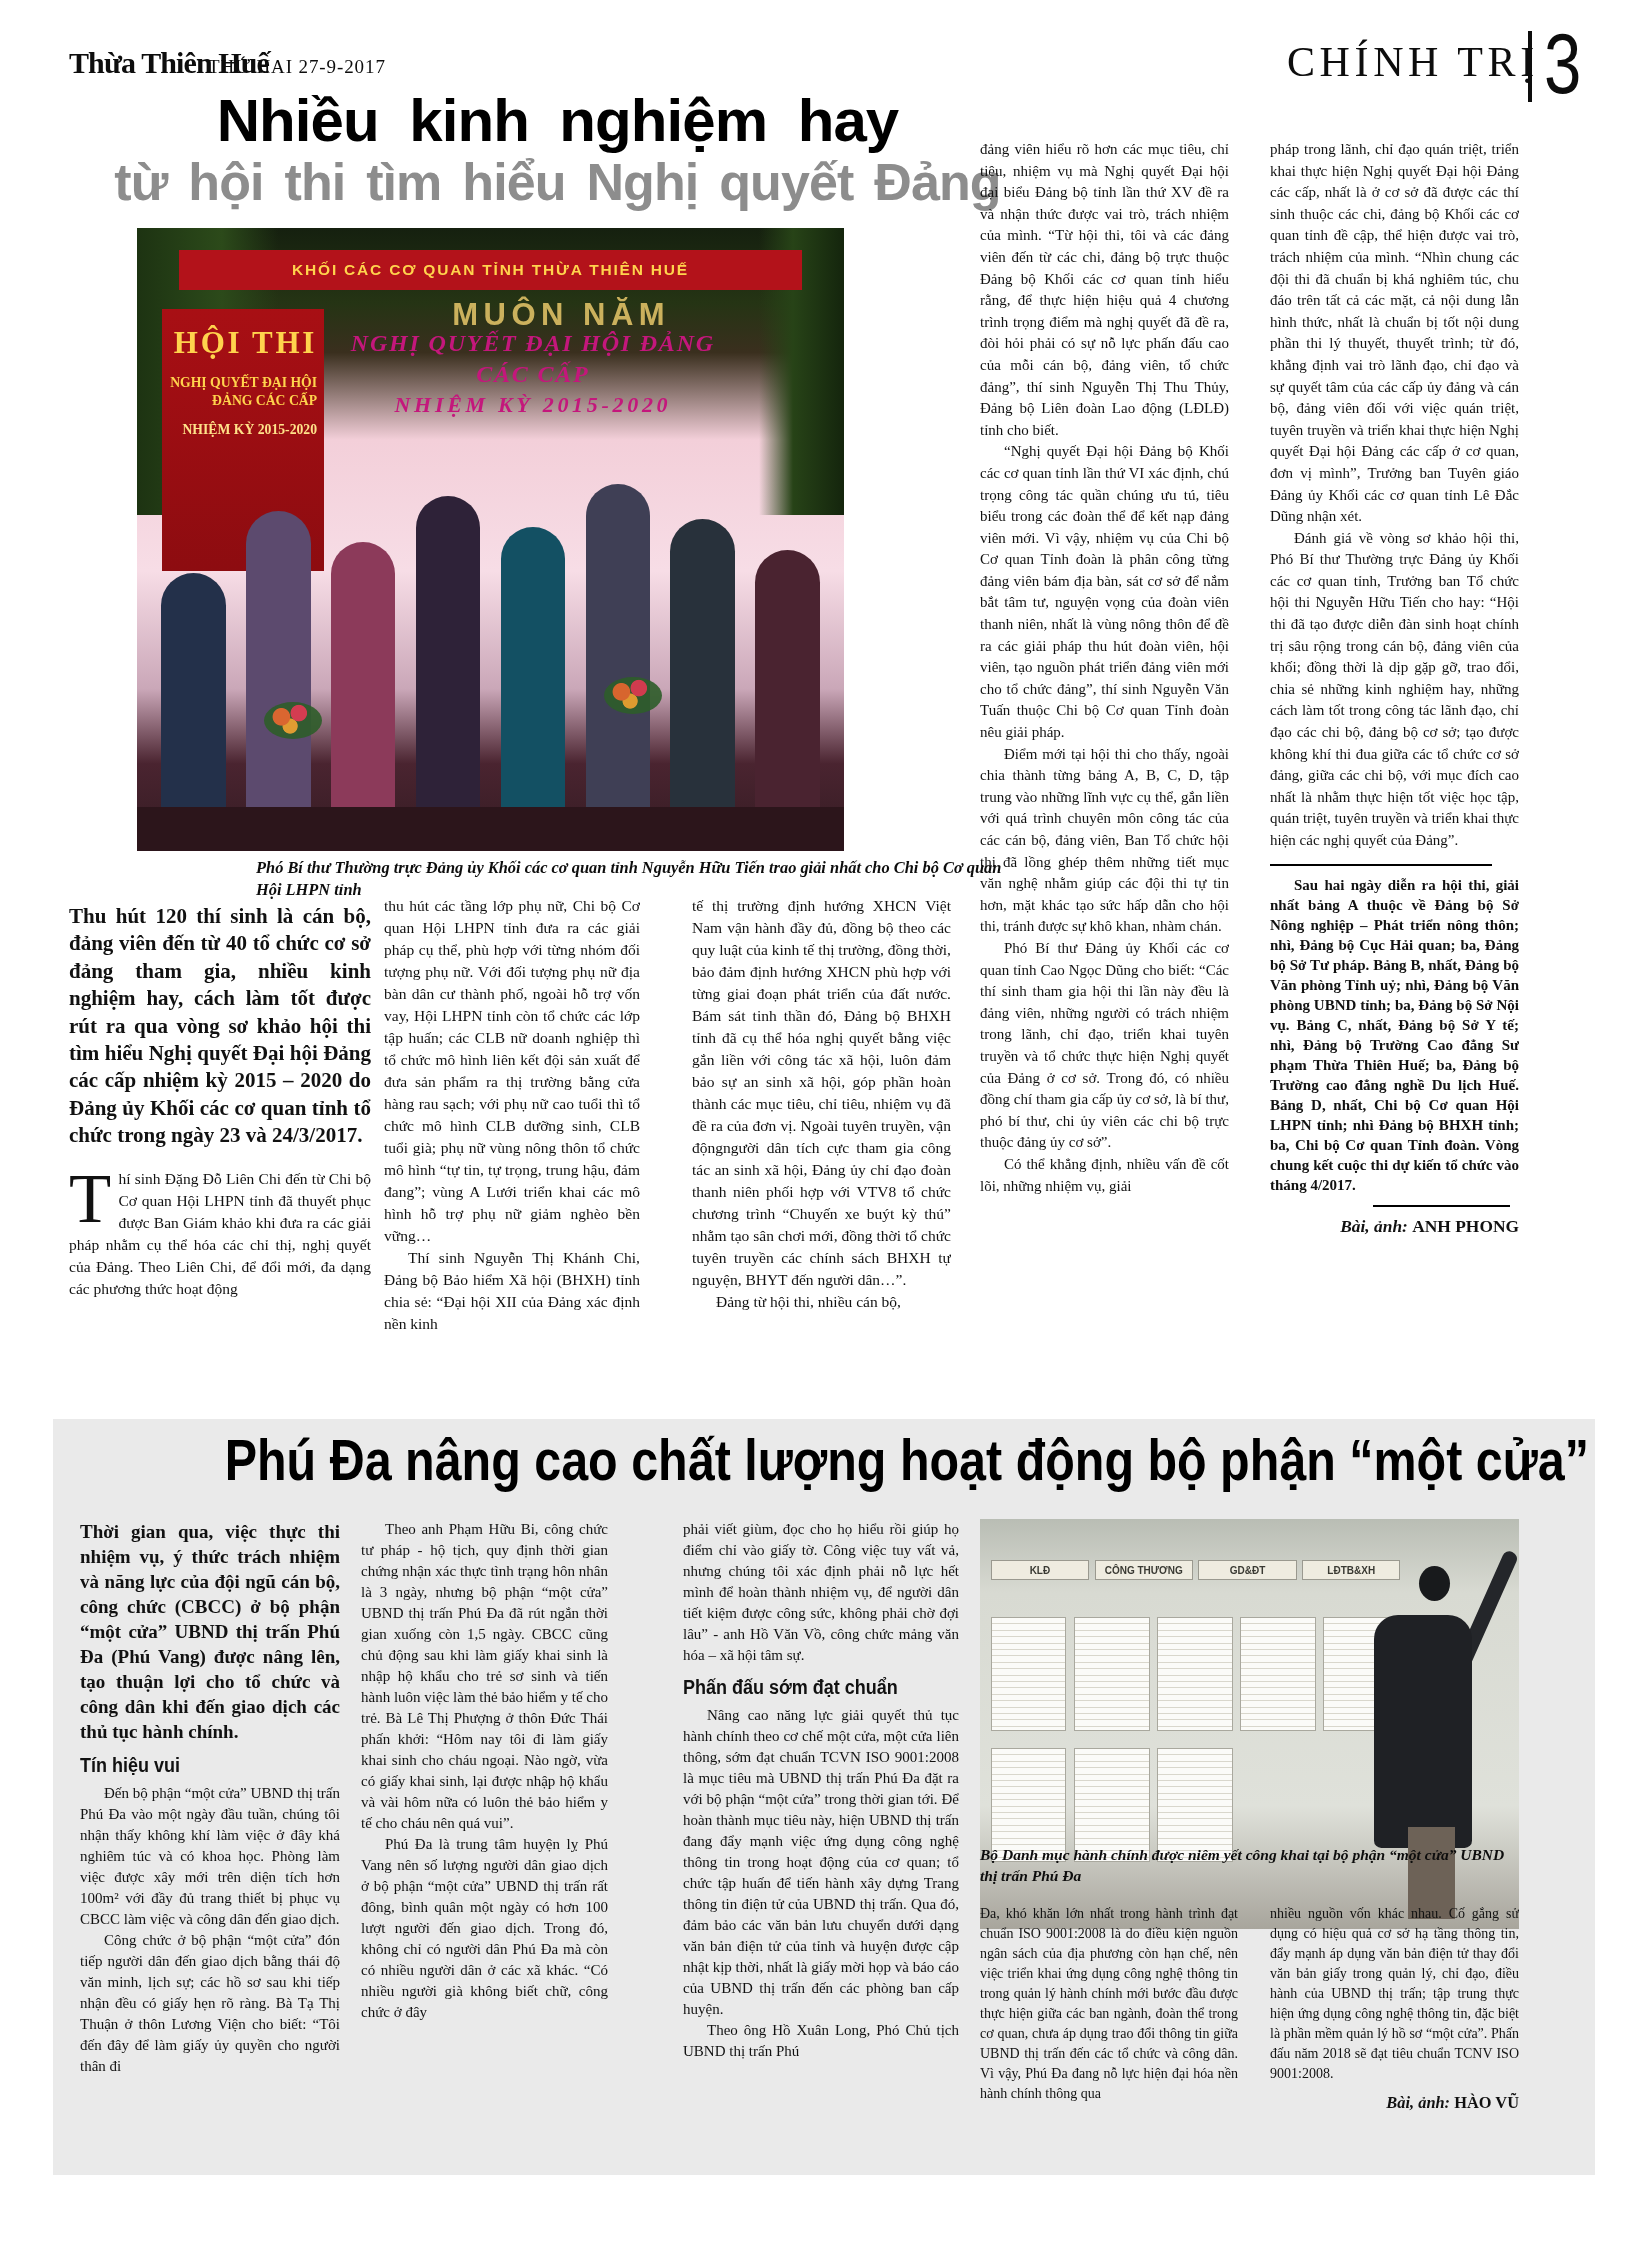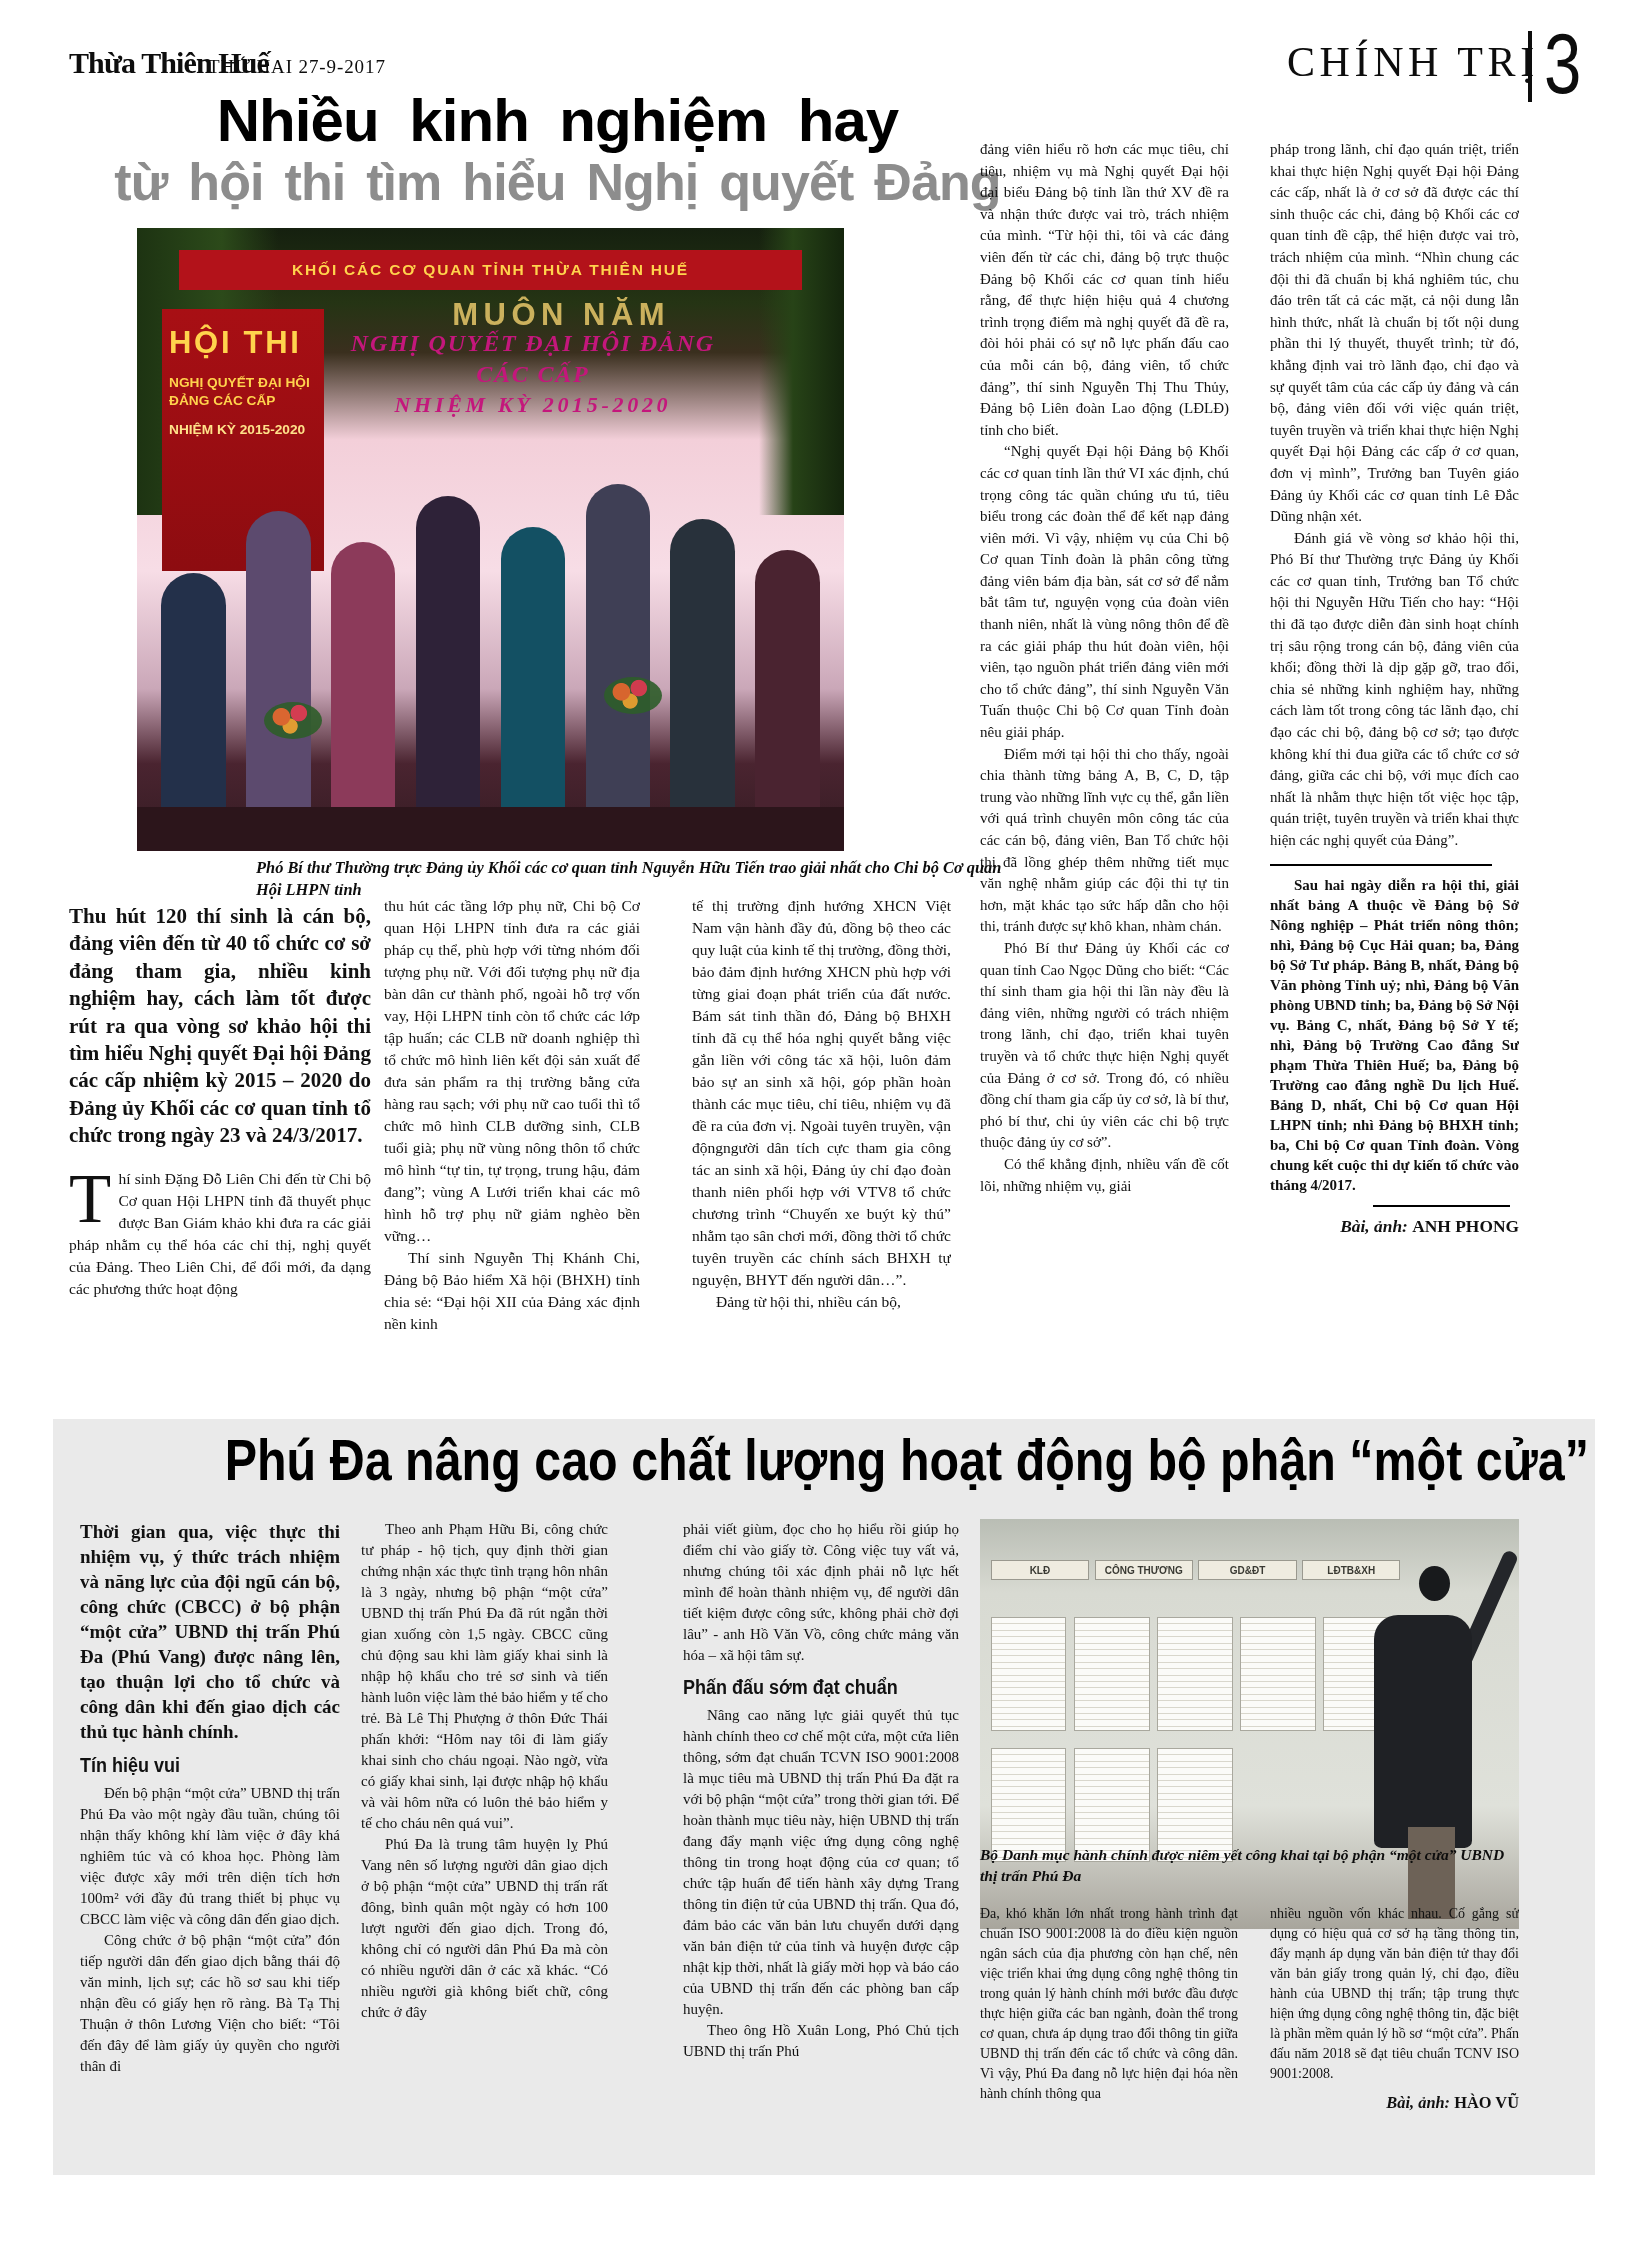--- a/index.html
+++ b/index.html
@@ -50,21 +50,21 @@
   .p1-banner{left:6%;top:3.5%;width:88%;height:6.5%;background:#b3121a;color:#ffd34d;
              font-family:"Liberation Sans",sans-serif;font-weight:700;font-size:15.5px;letter-spacing:1.8px;
              display:flex;align-items:center;justify-content:center;white-space:nowrap;overflow:hidden;}
   .p1-slogan{left:30%;top:11%;width:60%;text-align:center;color:#e8c86a;font-family:"Liberation Sans",sans-serif;
              font-weight:700;font-size:31px;letter-spacing:5.5px;opacity:.85;}
   .p1-backdrop{left:26%;top:16%;width:60%;height:26%;text-align:center;color:#c4177c;
                font-family:"Liberation Serif",serif;font-weight:bold;font-style:italic;}
   .p1-bd1{font-size:24px;line-height:31px;letter-spacing:1.8px;}
   .p1-bd2{font-size:22px;line-height:29px;letter-spacing:3.7px;}
   .p1-sign{left:3.5%;top:13%;width:23%;height:42%;background:linear-gradient(180deg,#a80f14,#8d0c10);
-           color:#ffd34d;text-align:left;padding:9.1px 7.3px;box-sizing:border-box;font-family:Liberation Sans, sans-serif;}
+           color:#ffd34d;text-align:right;padding:9.1px 7.3px;box-sizing:border-box;font-family:Liberation Serif, serif;}
   .p1-sign-t{font-weight:700;font-size:31px;letter-spacing:2.7px;margin-top:7.3px;}
   .p1-sign-m{font-weight:700;font-size:13.7px;line-height:18.3px;margin-top:12.8px;}
   .p1-sign-b{font-weight:700;font-size:13.7px;margin-top:11px;color:#ffe28a;}
   .p1-people{left:0;bottom:0;width:100%;height:62%;display:flex;align-items:flex-end;justify-content:space-around;padding:0 2%;box-sizing:border-box;}
   .person{width:9.5%;border-radius:44px 44px 0 0;}
   .person:nth-child(1){height:72%;background:#23304a;}
   .person:nth-child(2){height:88%;background:#5c4a6e;}
   .person:nth-child(3){height:80%;background:#8c3a5a;}
   .person:nth-child(4){height:92%;background:#2e2238;}
   .person:nth-child(5){height:84%;background:#135063;}

